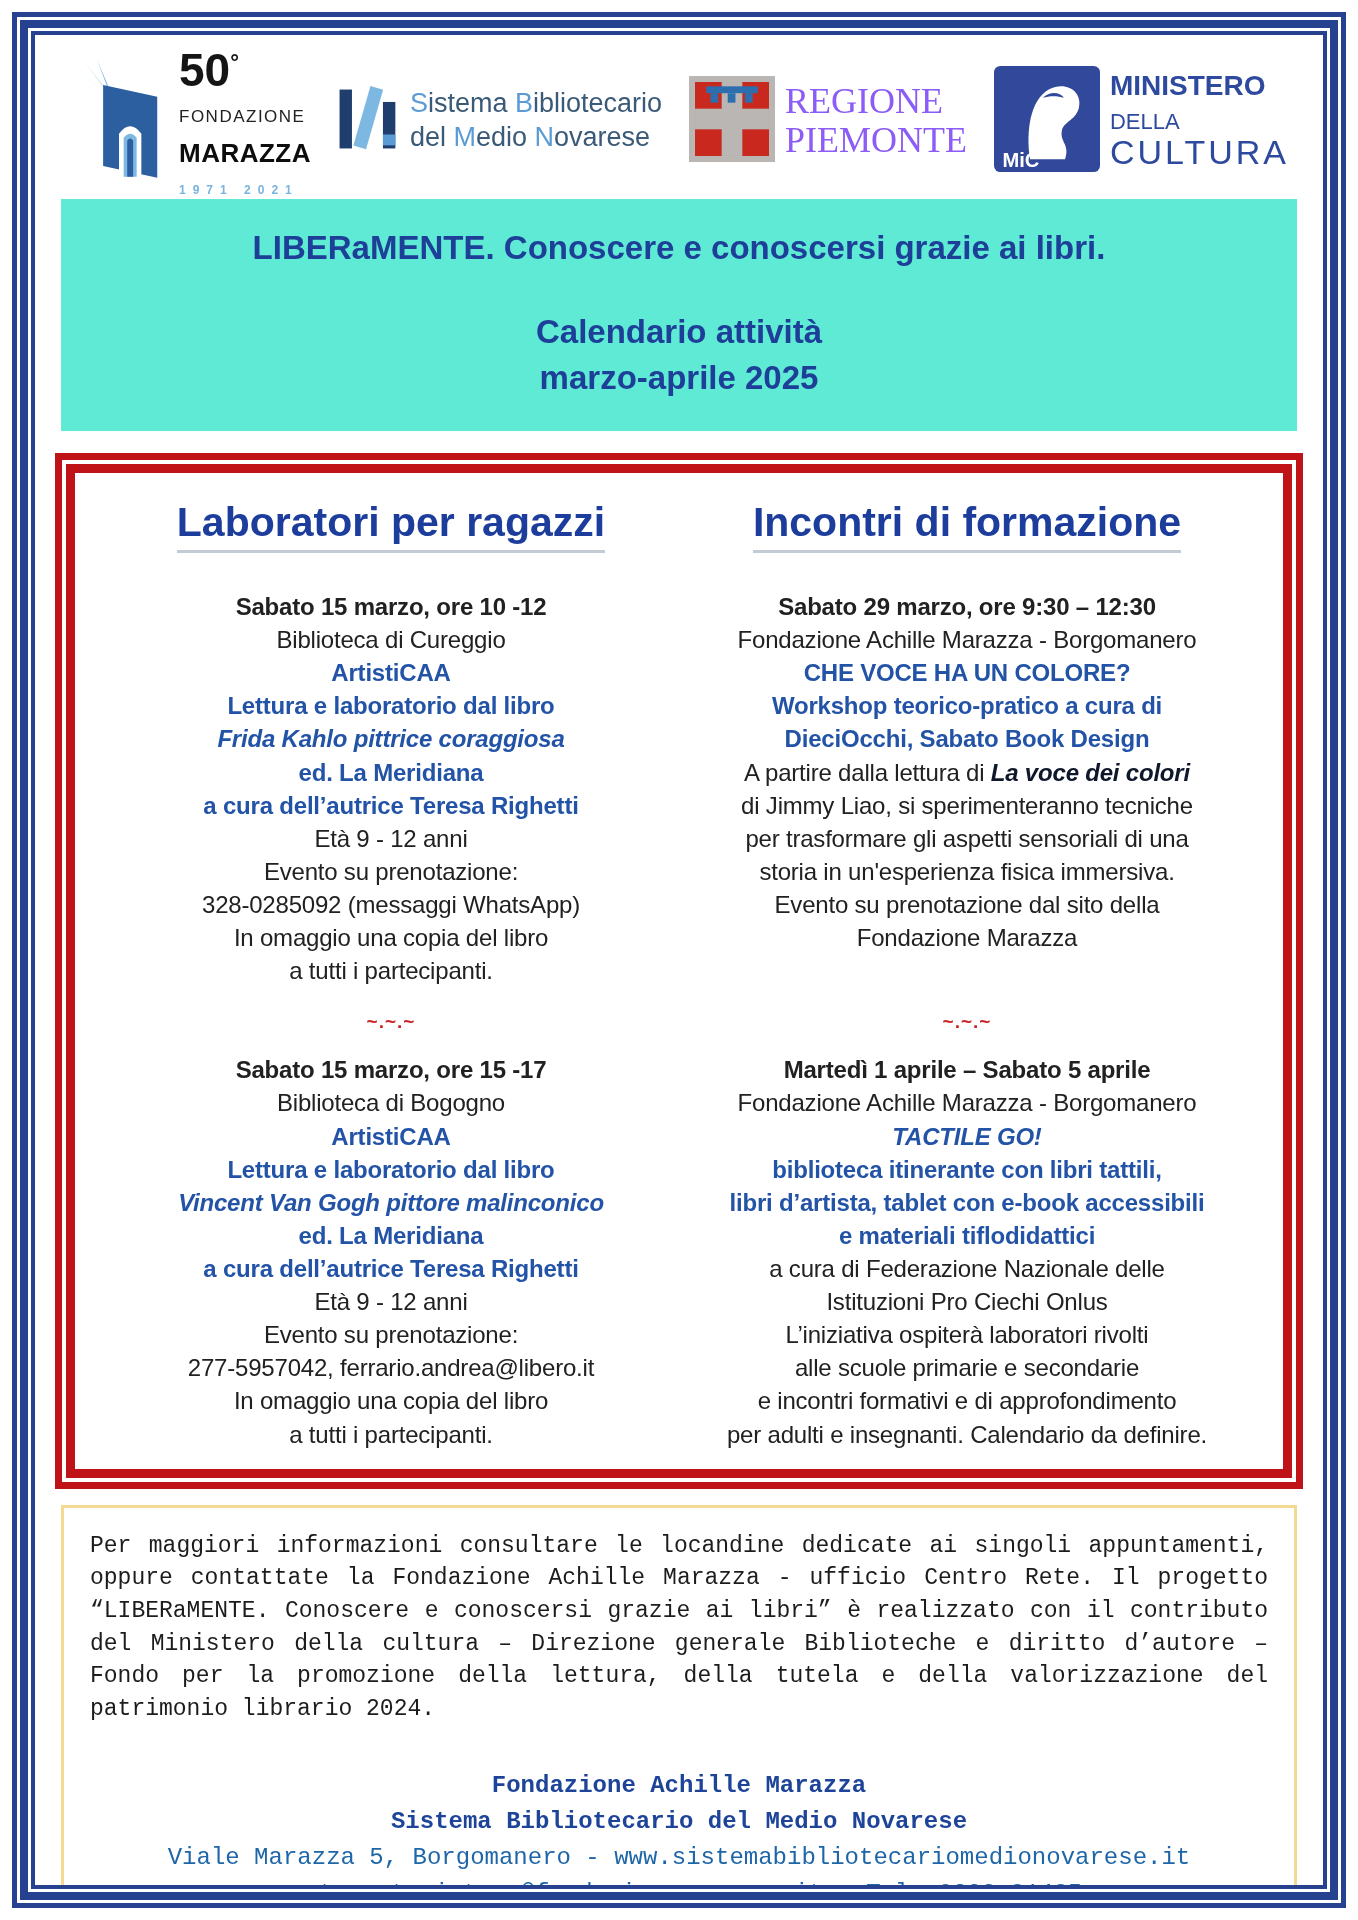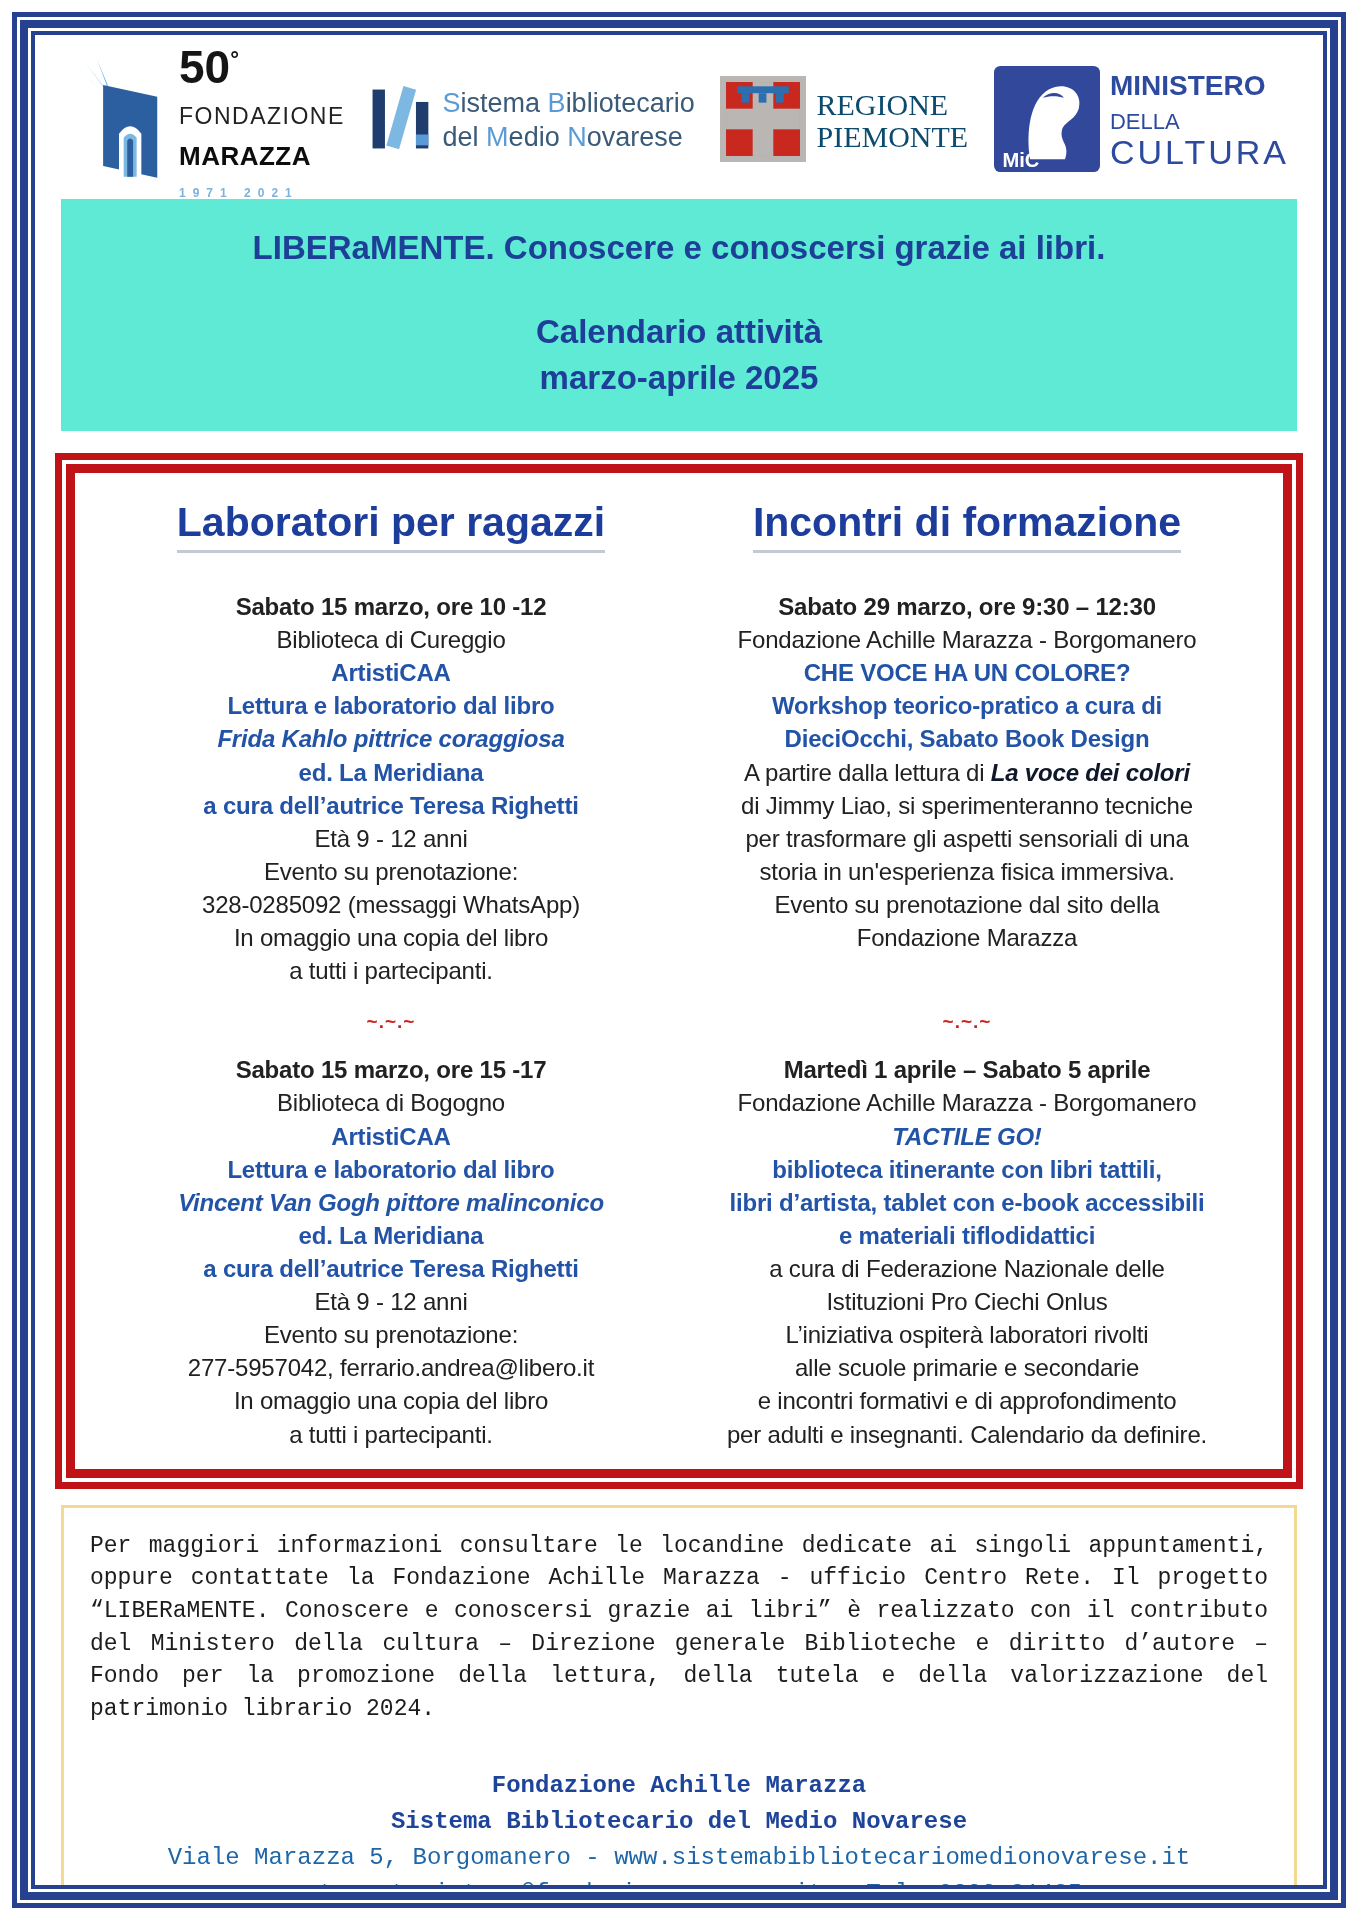--- a/index.html
+++ b/index.html
@@ -8,26 +8,26 @@
   .frame1{position:absolute;inset:12px;border:5px solid #26418f;padding:3px;box-sizing:border-box;}
   .frame2{height:100%;border:8px solid #26418f;padding:3px;box-sizing:border-box;}
   .frame3{height:100%;border:4px solid #26418f;box-sizing:border-box;padding:16px 20px 0;overflow:hidden;}
 
   
   .header{display:flex;align-items:center;justify-content:space-between;padding:6px 14px 0;height:128px;}
   .logo{display:flex;align-items:center;gap:10px;}
   .marazza-text{display:flex;flex-direction:column;line-height:1;gap:13px;}
   .marazza-num{font-size:46px;font-weight:700;color:#151515;}
   .marazza-num sup{font-size:22px;}
-  .marazza-l1{font-size:23px;letter-spacing:1.5px;color:#222;margin-top:2px;}
+  .marazza-l1{font-size:17px;letter-spacing:1.5px;color:#222;margin-top:2px;}
   .marazza-l2{font-size:26px;font-weight:800;letter-spacing:0.5px;color:#0d0d0d;margin-top:2px;}
   .marazza-years{font-size:12px;color:#7ab3de;letter-spacing:7px;font-weight:700;margin-top:5px;}
   .sis-text{display:flex;flex-direction:column;font-size:27px;font-weight:500;line-height:1.25;color:#3a5a78;}
   .hl{color:#5b9bd5;}
-  .piem-text{font-family:"Liberation Serif","DejaVu Serif",serif;font-size:30px;line-height:1.08;color:#0c4a6e;display:flex;flex-direction:column;}
+  .piem-text{font-family:"Liberation Serif","DejaVu Serif",serif;font-size:36px;line-height:1.08;color:#8b5cf6;display:flex;flex-direction:column;}
   .mic-text{display:flex;flex-direction:column;color:#2e4a9e;line-height:1.1;}
   .mic-l1{font-size:28px;font-weight:700;}
   .mic-l2{font-size:22px;font-weight:400;margin-top:8px;}
   .mic-l3{font-size:34px;font-weight:500;letter-spacing:3px;}
 
   
   .banner{margin:14px 6px 0;background:#5eead4;text-align:center;padding:30px 10px 34px;}
   .banner-title{font-size:33px;font-weight:700;color:#1d3f97;margin-bottom:46px;}
   .banner-sub{font-size:33px;font-weight:700;color:#1d3f97;margin-top:8px;}
 

